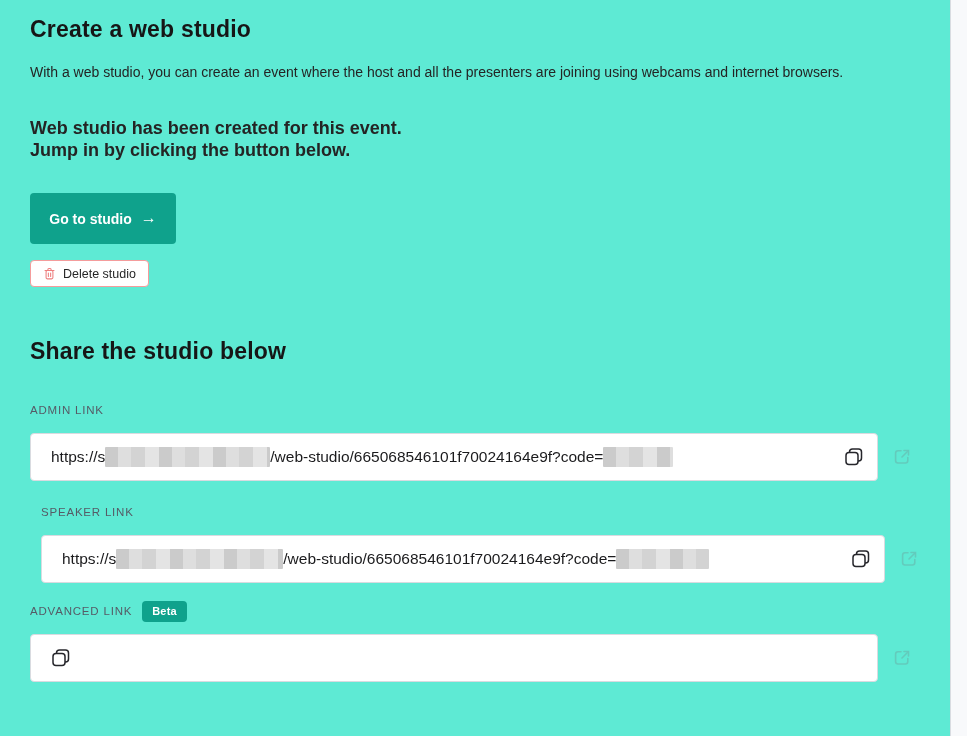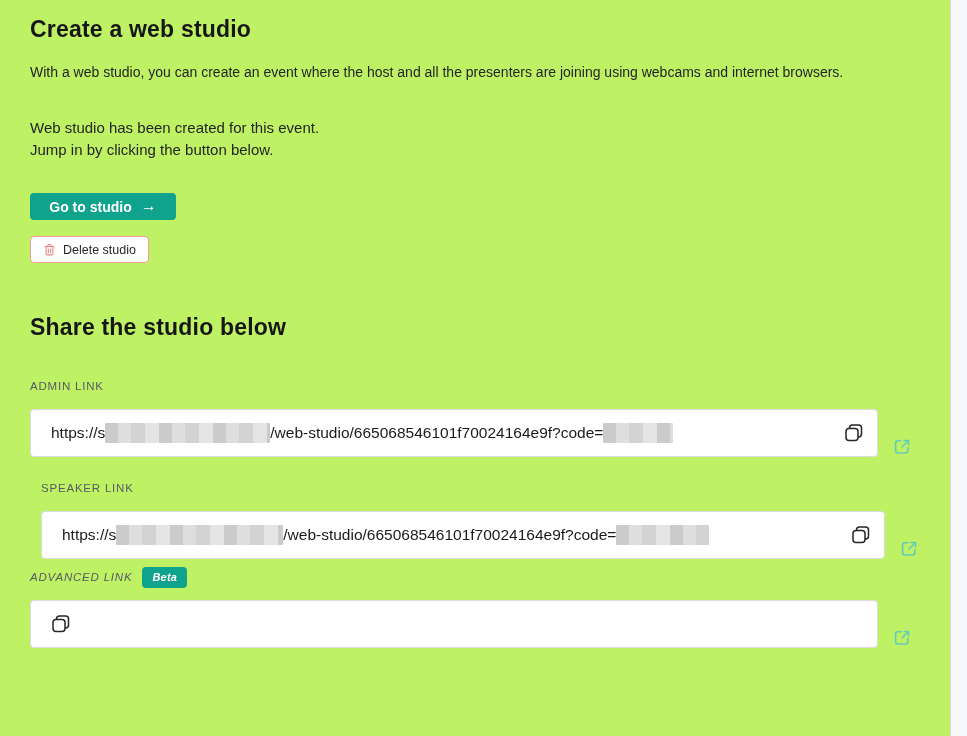--- a/index.html
+++ b/index.html
@@ -1,49 +1,49 @@
 <!DOCTYPE html>
 <html><head>
 <meta charset="utf-8">
 <style>
   * { margin:0; padding:0; box-sizing:border-box; }
   html,body { background:#fff; }
   body { font-family:"Liberation Sans","DejaVu Sans",sans-serif; color:#1c1c1e; }
-  .page { position:relative; width:967px; height:736px; background:#bef264; overflow:hidden; }
+  .page { position:relative; width:967px; height:736px; background:#5eead4; overflow:hidden; }
   .right-strip { position:absolute; top:0; right:0; width:17px; height:736px;
                  background:#f8f9fb; border-left:1px solid #d9dce1; }
   .content { width:949px; padding:16px 30px 0 30px; }
 
   h1, h2 { font-size:23px; font-weight:700; color:#161616; letter-spacing:.2px; }
   .desc { margin-top:21px; font-size:14px; color:#242424; }
-  .status { margin-top:37px; font-size:15px; color:#242424; line-height:22px; }
+  .status { margin-top:37px; font-size:18px; color:#242424; line-height:22px;font-weight:bold; }
 
-  .go-btn { margin-top:32px; width:146px; height:27px; border:none; border-radius:4px;
+  .go-btn { margin-top:32px; width:146px; height:51px; border:none; border-radius:4px;
             background:#0fa28c; color:#fff; font-family:inherit; font-size:14px; font-weight:700;
             display:flex; align-items:center; justify-content:center; gap:9px; cursor:pointer; }
   .go-arrow { font-size:16px; font-weight:400; line-height:1; margin-top:-1px; }
 
   .delete-btn { margin-top:16px; height:27px; padding:0 12px; background:#fff;
                 border:1px solid #f49c9c; border-radius:4px; display:inline-flex;
                 align-items:center; gap:7px; font-family:inherit; font-size:12.5px;
                 color:#262626; cursor:pointer; }
 
   .share-title { margin-top:51px; }
 
   .link-block { }
   .lb-admin   { margin-top:33px; }
   .lb-speaker { margin-top:19px;margin-left:11px; }
-  .lb-adv     { margin-top:6px;font-style:italic; }
+  .lb-adv     { margin-top:16px; }
 
   .link-label-row { display:flex; align-items:center; height:24px; margin-bottom:11px; }
   .link-label { font-size:11.5px; letter-spacing:.8px; color:#565b66; }
   .beta-badge { margin-left:10px; background:#0fa28c; color:#fff; font-size:11px; font-weight:700;
                 padding:4px 10px 5px; border-radius:4px; letter-spacing:.2px; }
 
-  .link-input-row { display:flex; align-items:flex-end; }
+  .link-input-row { display:flex; align-items:center; }
   .link-input { width:848px; height:48px; border:1px solid #d9dbe0; border-radius:4px;
                 background:#fff; display:flex; align-items:center; padding:0 13px 0 20px; }
   .url { flex:1; font-size:15.5px; color:#1b1b1d; white-space:nowrap; overflow:hidden; }
   .redact { display:inline-block; height:20px; vertical-align:-5px; border-radius:1px;
             background:repeating-linear-gradient(90deg,#cbcbcb 0 13px,#dedede 13px 26px,#d3d3d3 26px 40px,#e4e4e4 40px 54px); }
   .r0a{width:165px;} .r0b{width:70px;}
   .r1a{width:167px;} .r1b{width:93px;}
   .r2a{width:175px;} .r2b{width:76px;}
 
   .icon-btn { background:none; border:none; padding:0; cursor:pointer; display:flex; align-items:center; }

